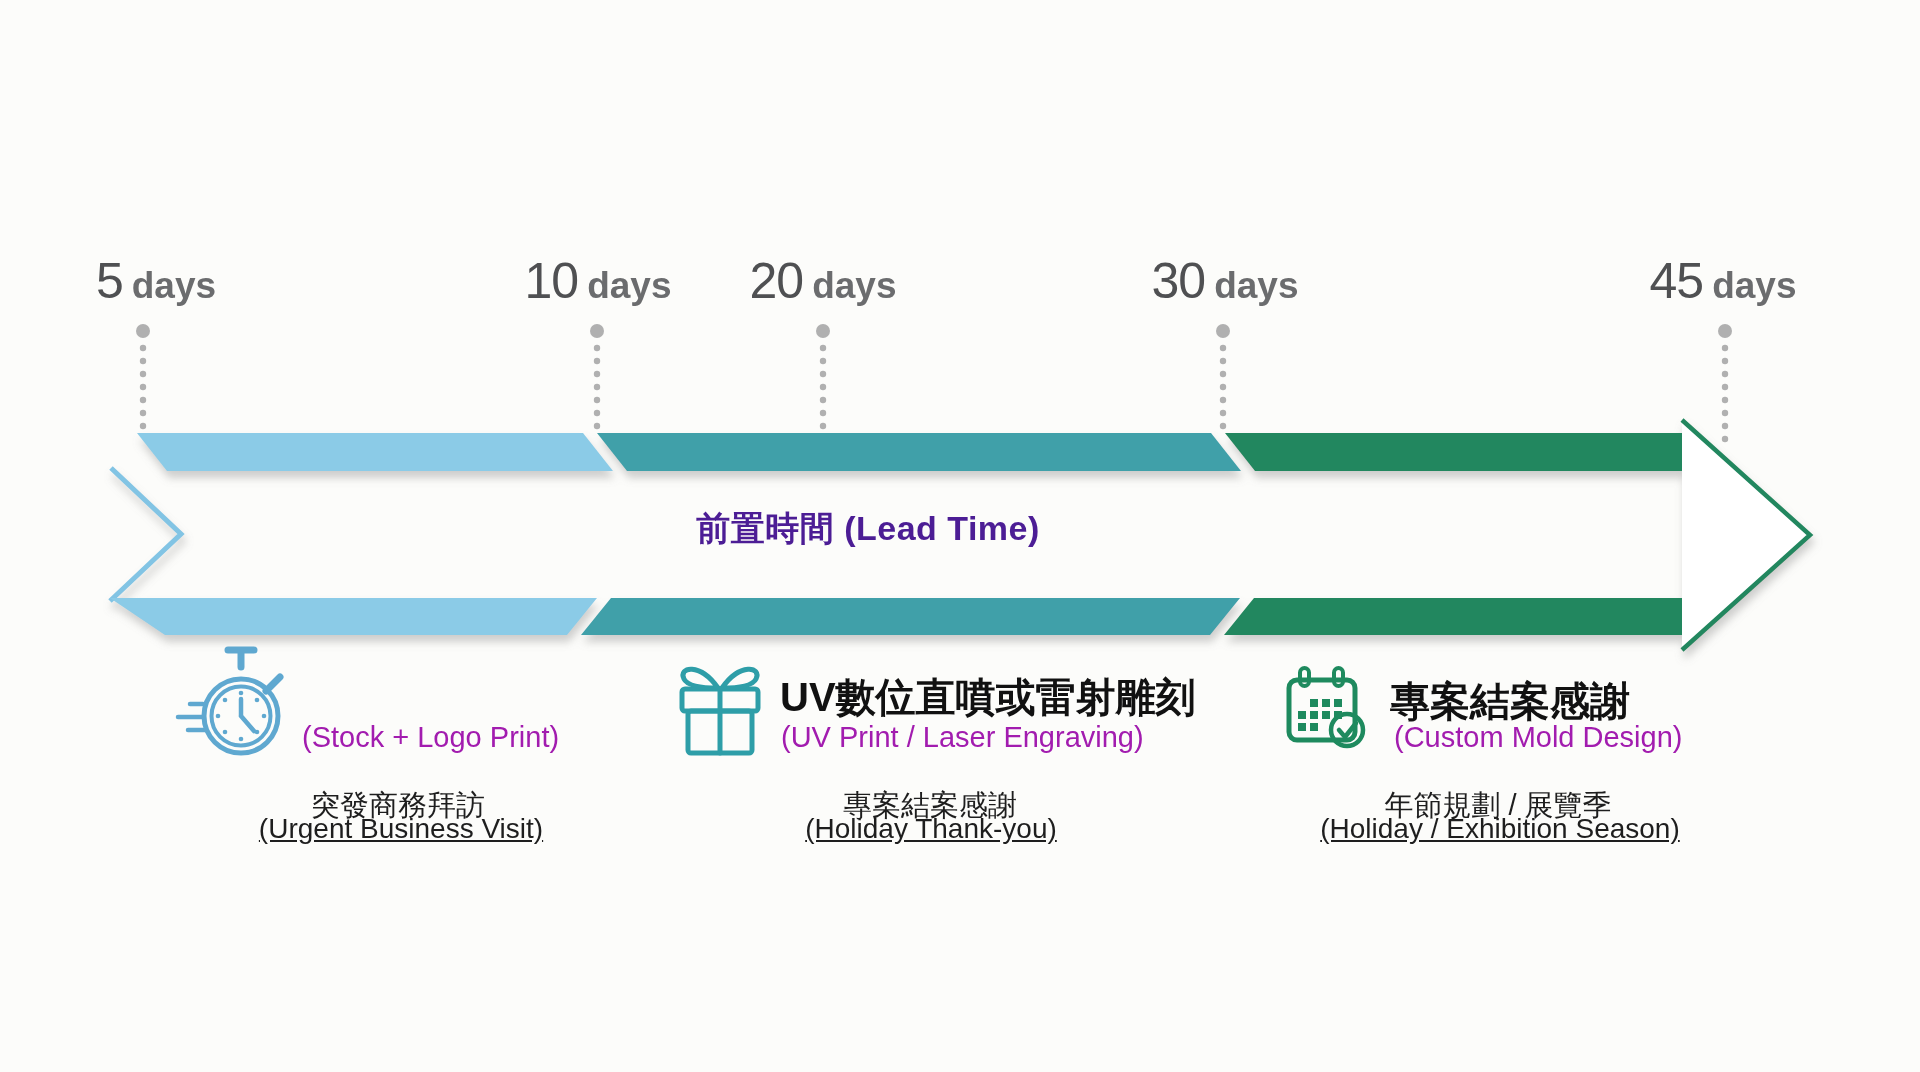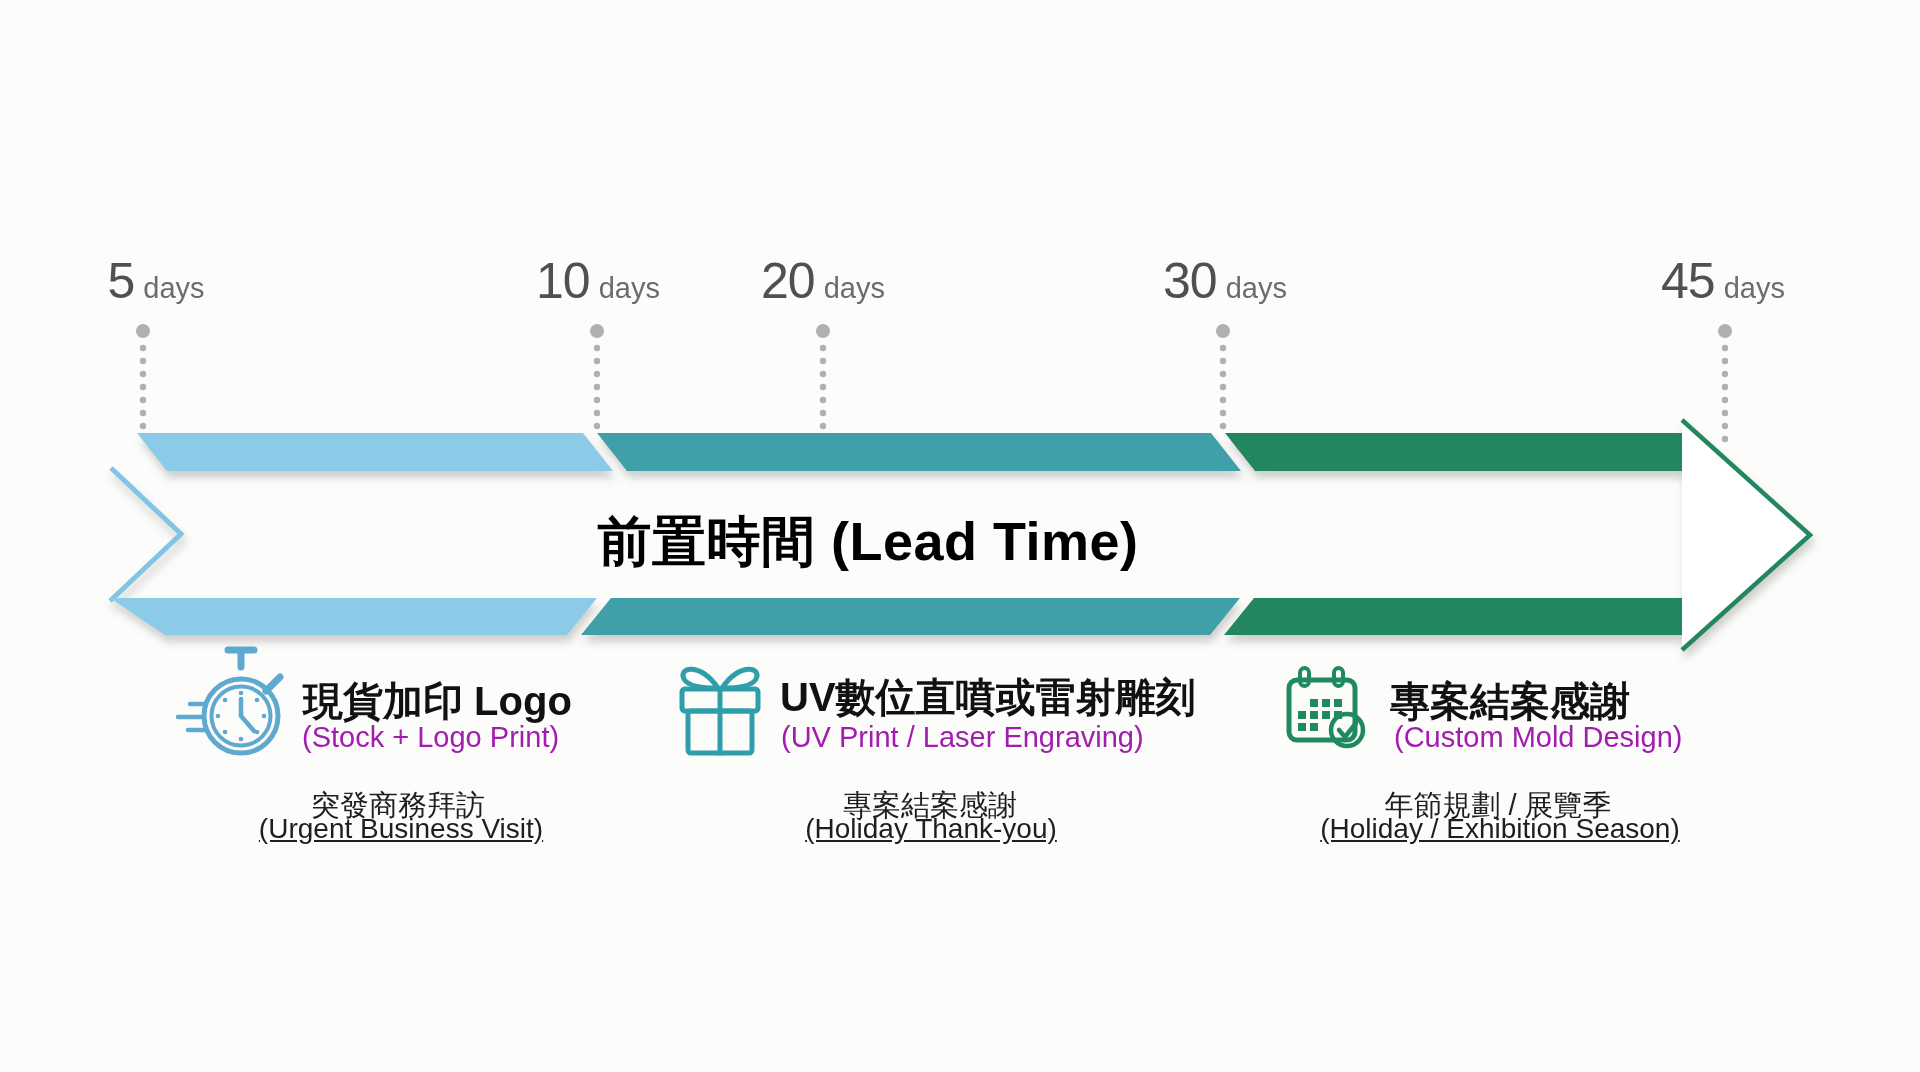--- a/index.html
+++ b/index.html
@@ -2,25 +2,25 @@
 <html><head>
 <meta charset="utf-8">
 <style>
   html,body{margin:0;padding:0;}
   body{font-family:"Liberation Sans","DejaVu Sans",sans-serif;background:#e9e9e7;}
   #canvas{position:relative;width:1920px;height:1072px;background:#fcfcfa;overflow:hidden;}
 
   
   .marker{position:absolute;top:252px;transform:translateX(-50%);white-space:nowrap;display:flex;align-items:baseline;}
   .marker-num{font-size:50px;font-weight:400;color:#4f5052;letter-spacing:-1px;}
-  .marker-unit{font-size:29px;font-weight:400;color:#6b6c6e;margin-left:9px;}
+  .marker-unit{font-size:37px;font-weight:700;color:#6b6c6e;margin-left:9px;}
 
   
   .lead-title{position:absolute;left:868px;top:506px;transform:translateX(-50%);
-    font-size:54px;font-weight:600;color:#000000;white-space:nowrap;letter-spacing:.5px;}
+    font-size:34px;font-weight:600;color:#4c1d95;white-space:nowrap;letter-spacing:.5px;}
 
   
   #arrow-svg{position:absolute;left:0;top:0;width:1920px;height:1072px;}
   .dot{fill:#b0b0b0;}
   .chevron{stroke:#82c4e4;stroke-width:5;fill:none;stroke-linejoin:miter;}
   .head-fill{fill:#ffffff;}
   .head-edge{stroke:#21875f;stroke-width:4.5;fill:none;stroke-linejoin:miter;}
 
   
   .ic-blue{stroke:#5fa8d0;fill:none;stroke-linecap:round;}
@@ -181,21 +181,20 @@
     <span class="marker-num">30</span>
     <span class="marker-unit">days</span>
   </div>
   <div class="marker" style="left:1723px">
     <span class="marker-num">45</span>
     <span class="marker-unit">days</span>
   </div>
 
   <div class="lead-title">前置時間 (Lead Time)</div>
 
-  <div class="sec-line sec-title" style="left:303px;top:674px">現貨加印 Logo</div>
   <div class="sec-line sec-sub" style="left:302px;top:721px">(Stock + Logo Print)</div>
   <div class="sec-line sec-use-zh" style="left:398px;top:774px">突發商務拜訪</div>
   <div class="sec-line sec-use-en" style="left:401px;top:813px">(Urgent Business Visit)</div>
 
   <div class="sec-line sec-title" style="left:780px;top:670px">UV數位直噴或雷射雕刻</div>
   <div class="sec-line sec-sub" style="left:781px;top:721px">(UV Print / Laser Engraving)</div>
   <div class="sec-line sec-use-zh" style="left:930px;top:774px">專案結案感謝</div>
   <div class="sec-line sec-use-en" style="left:931px;top:813px">(Holiday Thank-you)</div>
 
   <div class="sec-line sec-title" style="left:1390px;top:674px">專案結案感謝</div>

